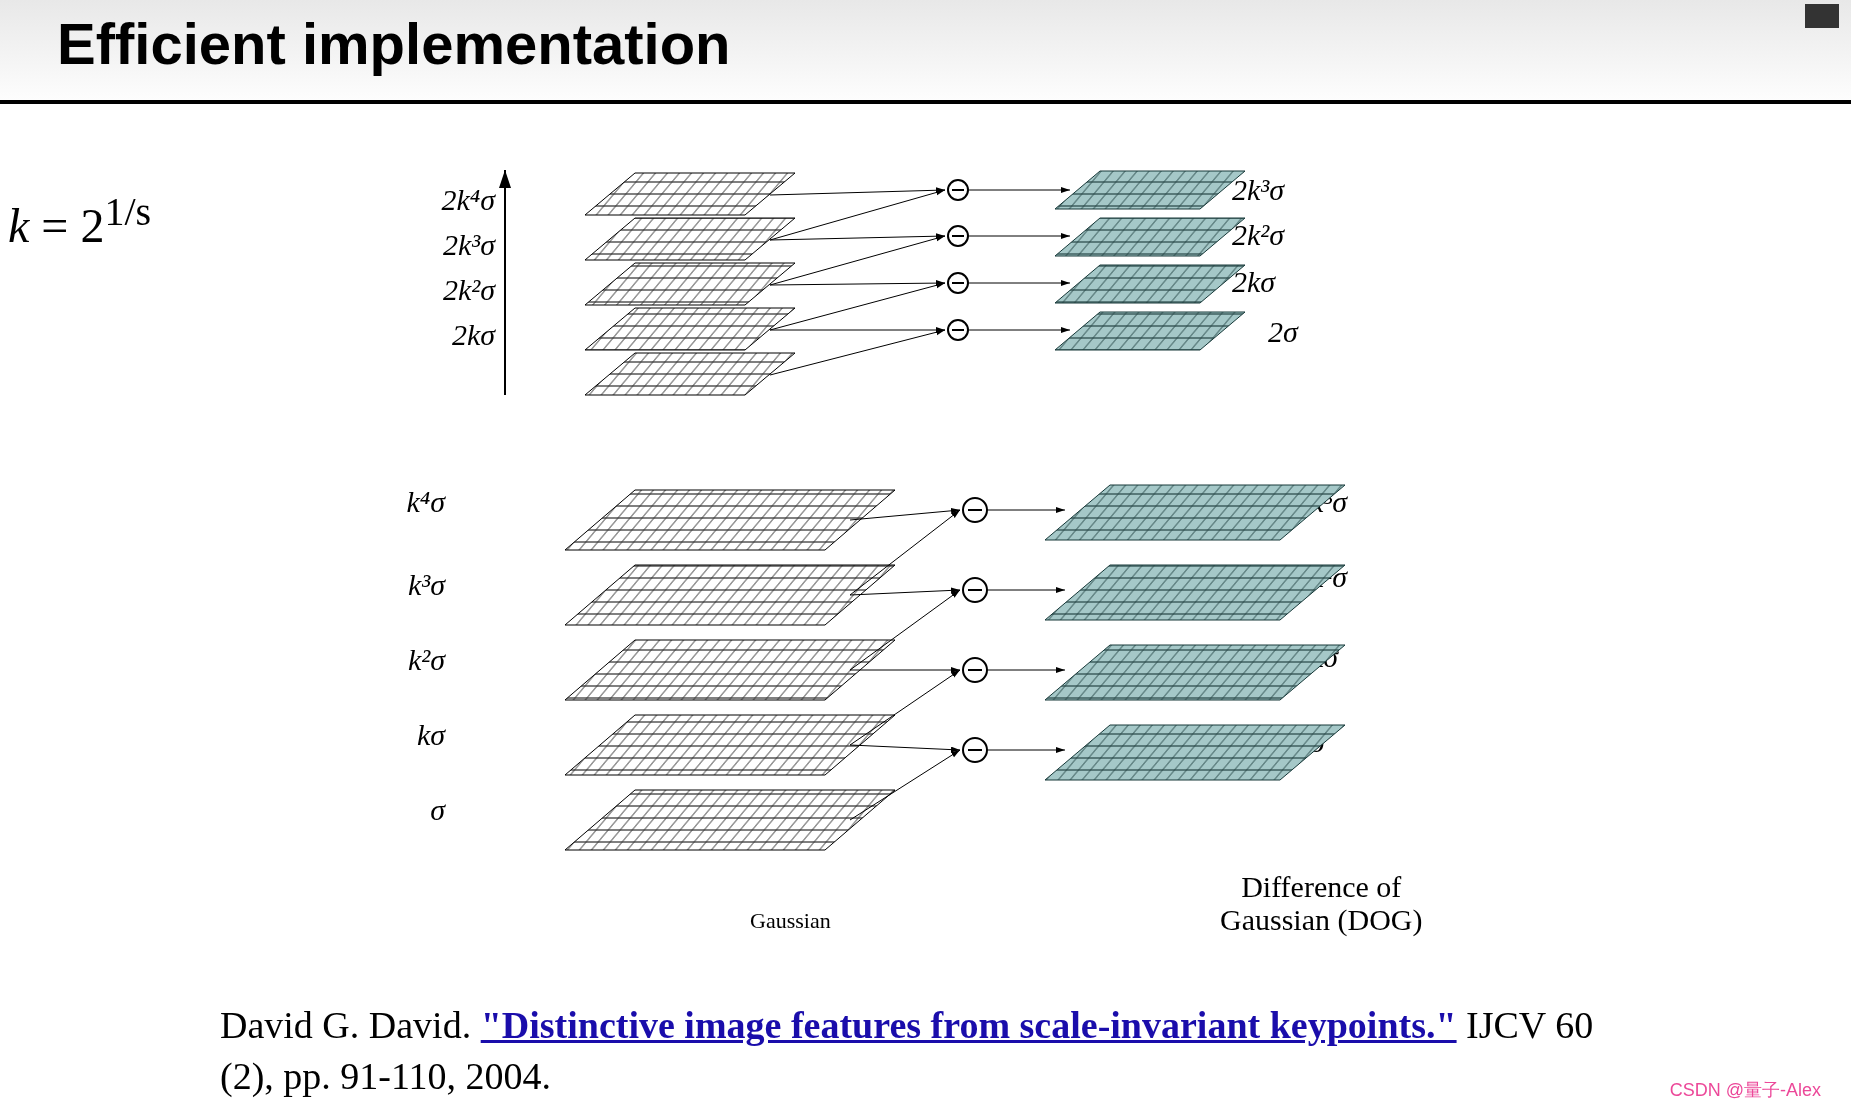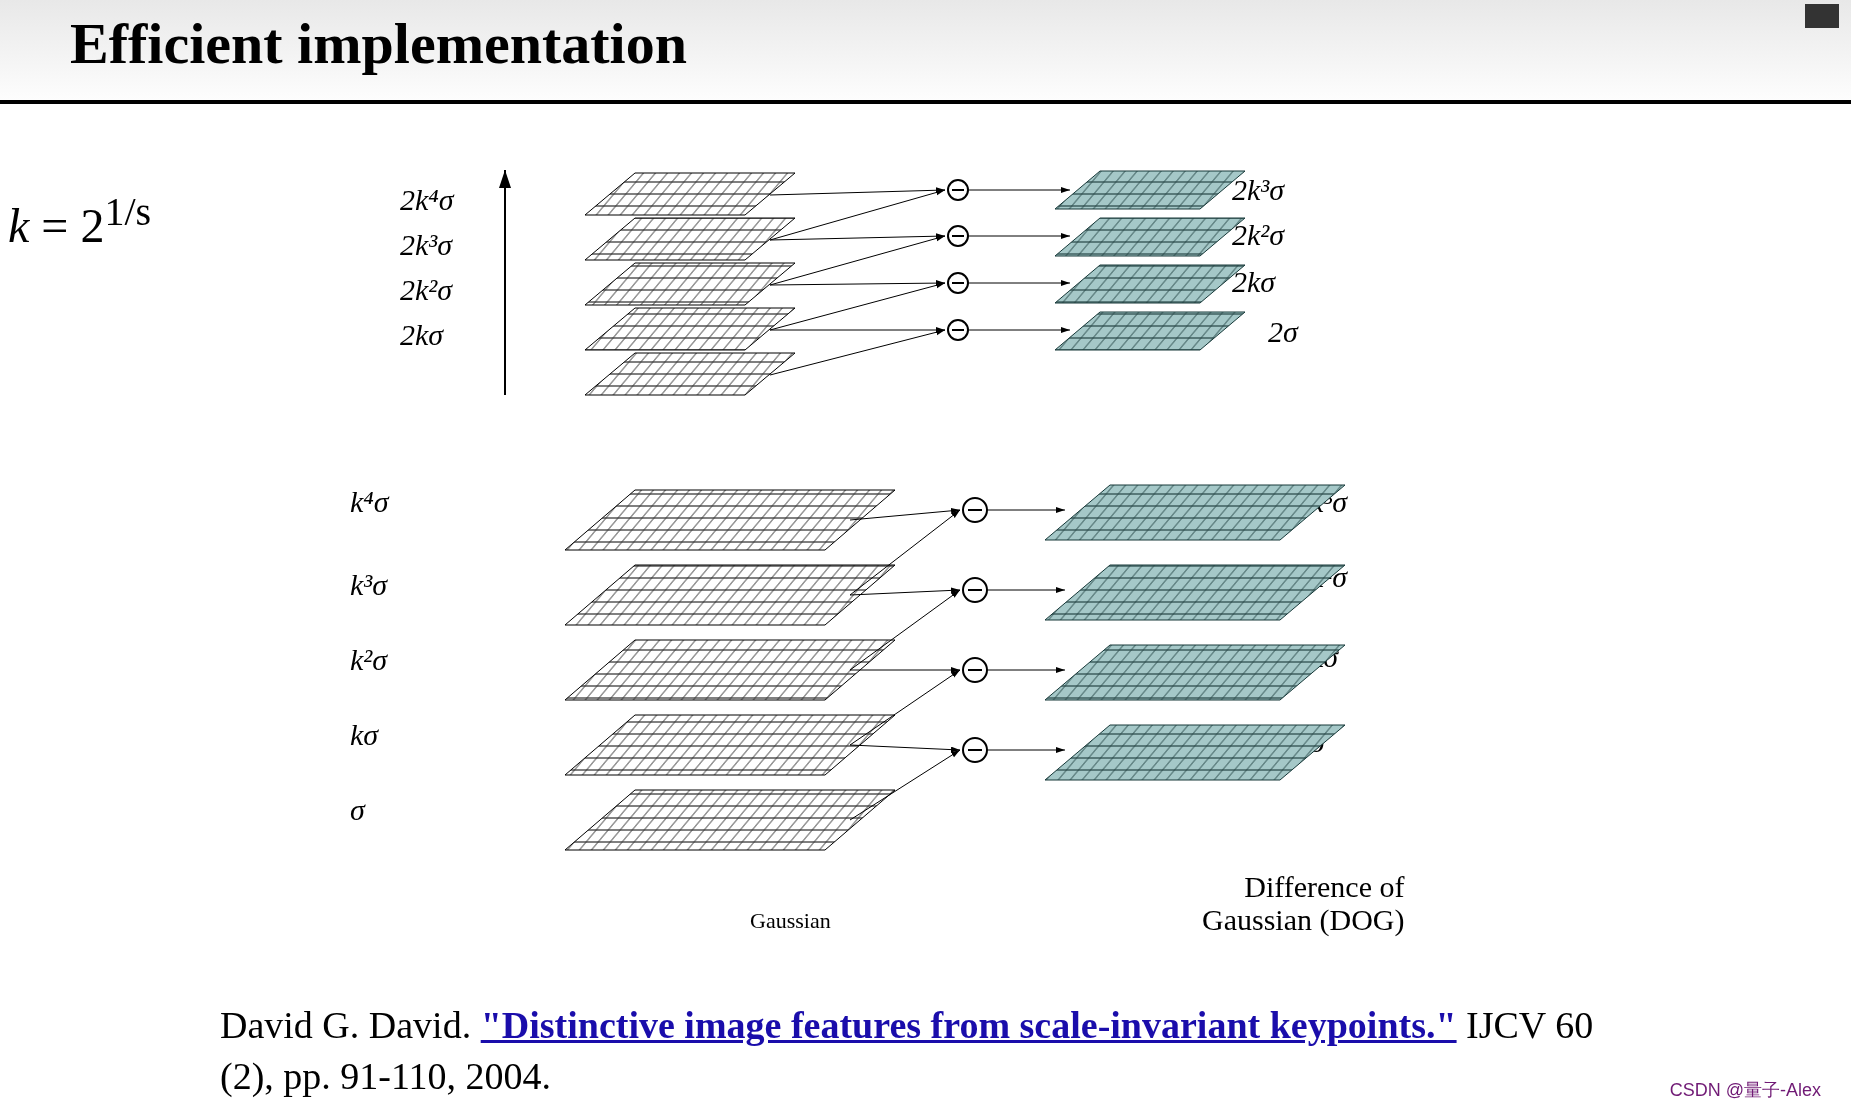--- a/index.html
+++ b/index.html
@@ -1,31 +1,31 @@
 <!DOCTYPE html>
 <html><head>
 <meta charset="utf-8">
 <style>
   html,body{margin:0;padding:0;width:1851px;height:1116px;font-family:"Times New Roman",serif;background:#fff;color:#000;overflow:hidden}
   .hdr{background:linear-gradient(#e8e8e8,#fdfdfd);height:100px;width:100%;border-bottom:4px solid #000;position:relative}
-  .hdr .title{position:absolute;left:70px;top:10px;font-weight:bold;font-size:58px;font-family:Liberation Serif, serif}
+  .hdr .title{position:absolute;left:57px;top:10px;font-weight:bold;font-size:58px;font-family:Liberation Sans, sans-serif}
   .corner{position:absolute;right:12px;top:4px;width:34px;height:24px;background:#333}
   .equation{position:absolute;left:8px;top:188px;font-style:italic;font-size:48px}
   .equation .plain{font-style:normal}
   .canvas{position:absolute;left:490px;top:170px;width:1120px;height:790px}
   .gcap{position:absolute;left:260px;top:738px;font-size:22px}
-  .dcap{position:absolute;left:712px;top:700px;font-size:30px;text-align:right;line-height:1.1}
+  .dcap{position:absolute;left:730px;top:700px;font-size:30px;text-align:center;line-height:1.1}
   .dots{position:absolute;left:190px;top:-20px;font-size:30px;letter-spacing:6px}
-  .lbl{position:absolute;font-style:italic;font-size:30px;}
+  .lbl{position:absolute;font-style:italic;font-size:30px;text-align:right}
   .rlbl{position:absolute;font-style:italic;font-size:30px}
   svg{position:absolute;left:0;top:0}
   .cite{position:absolute;left:220px;top:1000px;font-size:38px;line-height:1.35;width:1400px}
   .cite a{color:#1a0dab;font-weight:bold;text-decoration:underline}
   .cite .ij{}
-  .wm{position:absolute;right:30px;bottom:14px;color:#701a75;font-size:18px;font-family:Arial,sans-serif}
+  .wm{position:absolute;right:30px;bottom:14px;color:#ec4899;font-size:18px;font-family:Arial,sans-serif}
 </style>
 </head>
 <body>
 
 <div class="hdr">
   <div class="title">Efficient implementation</div>
   <div class="corner"></div>
 </div>
 
 <div class="equation">

